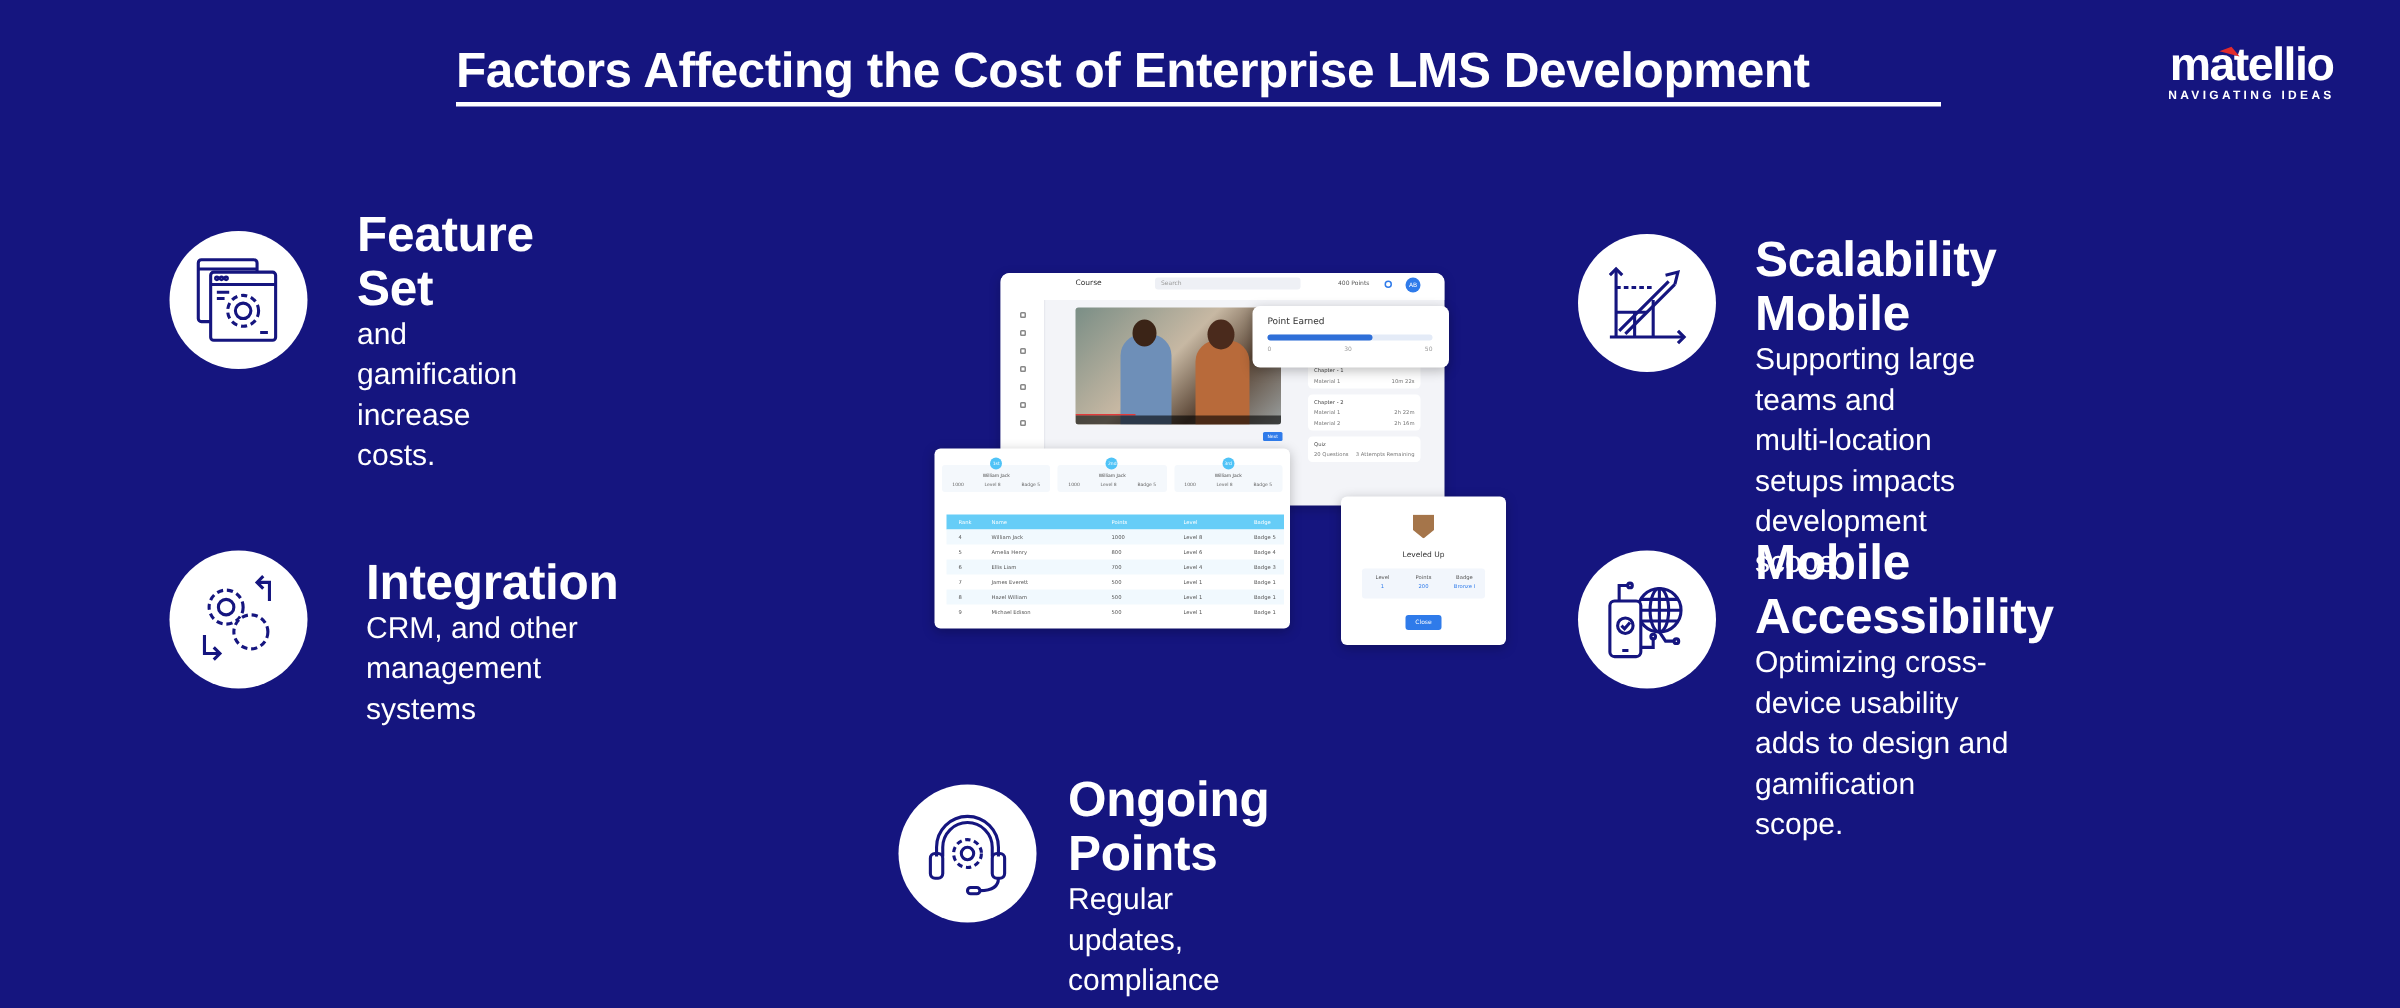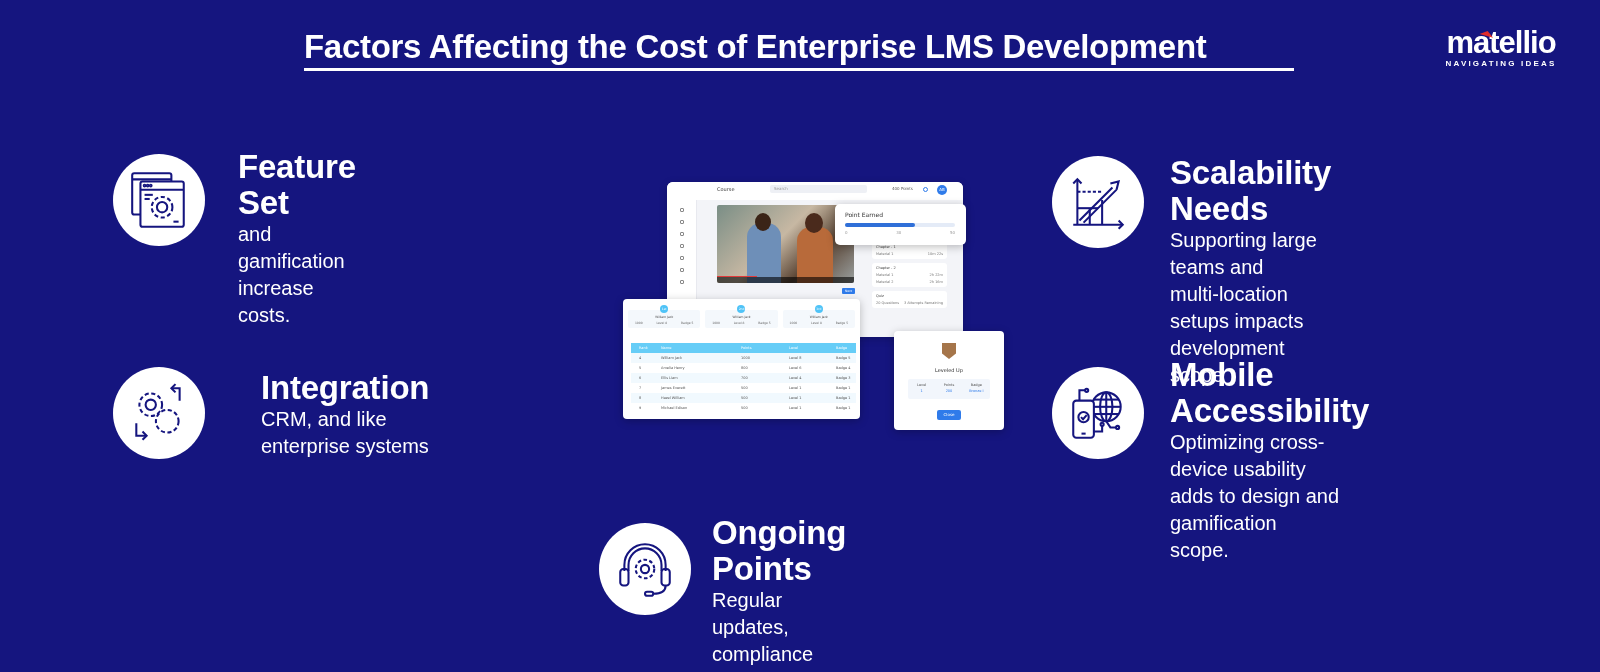--- a/index.html
+++ b/index.html
@@ -91,64 +91,64 @@
       <circle cx="18" cy="18" r="0.8"></circle>
         <circle cx="21" cy="18" r="0.8"></circle>
         <circle cx="24" cy="18" r="0.8"></circle>
       <line x1="18" y1="27" x2="26" y2="27"></line>
         <line x1="18" y1="31" x2="23" y2="31"></line>
         <line x1="46" y1="53" x2="51" y2="53"></line>
       <circle cx="35" cy="39" r="5"></circle>
         <circle cx="35" cy="39" r="10" stroke-dasharray="4 2.5"></circle>
     </svg>
   </div>
-  <div class="text" style="left:238px;top:149px;">
+  <div class="text" style="left:238px;top:138px;">
     <h2>Feature Set</h2>
     <p>and gamification increase costs.</p>
   </div>
 </div>
 
 <div class="factor">
   <div class="circle" style="left:1052px;top:156px;">
     <svg viewBox="0 0 64 64" fill="none" stroke="#15157f" stroke-width="2">
       <line x1="12" y1="54" x2="12" y2="10"></line>
         <polyline points="8,14 12,10 16,14"></polyline>
       <line x1="8" y1="54" x2="56" y2="54"></line>
         <polyline points="52,50 56,54 52,58"></polyline>
       <line x1="12" y1="22" x2="36" y2="22" stroke-dasharray="3 2"></line>
       <line x1="12" y1="38" x2="32" y2="38"></line>
         <line x1="24" y1="38" x2="24" y2="54"></line>
         <line x1="36" y1="30" x2="36" y2="54"></line>
       <path d="M14 50 L46 18 M44 14 L52 12 L50 20 M18 52 L50 20"></path>
     </svg>
   </div>
   <div class="text" style="left:1170px;top:155px;">
-    <h2>Scalability Needs</h2>
+    <h2>Scalability Mobile</h2>
     <p>Supporting large teams and</p>
     <p>multi-location setups impacts</p>
     <p>development scope</p>
   </div>
 </div>
 
 <div class="factor">
   <div class="circle" style="left:113px;top:367px;">
     <svg viewBox="0 0 64 64" fill="none" stroke="#15157f" stroke-width="2">
       <circle cx="24" cy="24" r="5"></circle>
         <circle cx="24" cy="24" r="11" stroke-dasharray="4 2.5"></circle>
       <circle cx="40" cy="40" r="5"></circle>
         <circle cx="40" cy="40" r="11" stroke-dasharray="4 2.5" fill="#fff"></circle>
       <polyline points="44,8 52,8 52,20"></polyline>
         <polyline points="48,12 44,8 48,4"></polyline>
       <polyline points="10,42 10,54 20,54"></polyline>
         <polyline points="16,50 20,54 16,58"></polyline>
     </svg>
   </div>
-  <div class="text" style="left:244px;top:370px;margin-left:17px;">
+  <div class="text" style="left:244px;top:370px;">
     <h2>Integration</h2>
-    <p>CRM, and like enterprise systems</p>
+    <p>CRM, and other management systems</p>
   </div>
 </div>
 
 <div class="factor">
   <div class="circle" style="left:1052px;top:367px;">
     <svg viewBox="0 0 64 64" fill="none" stroke="#15157f" stroke-width="2">
       <circle cx="40" cy="26" r="14"></circle>
         <ellipse cx="40" cy="26" rx="6" ry="14"></ellipse>
         <line x1="26" y1="26" x2="54" y2="26"></line>
         <line x1="40" y1="12" x2="40" y2="40"></line>

